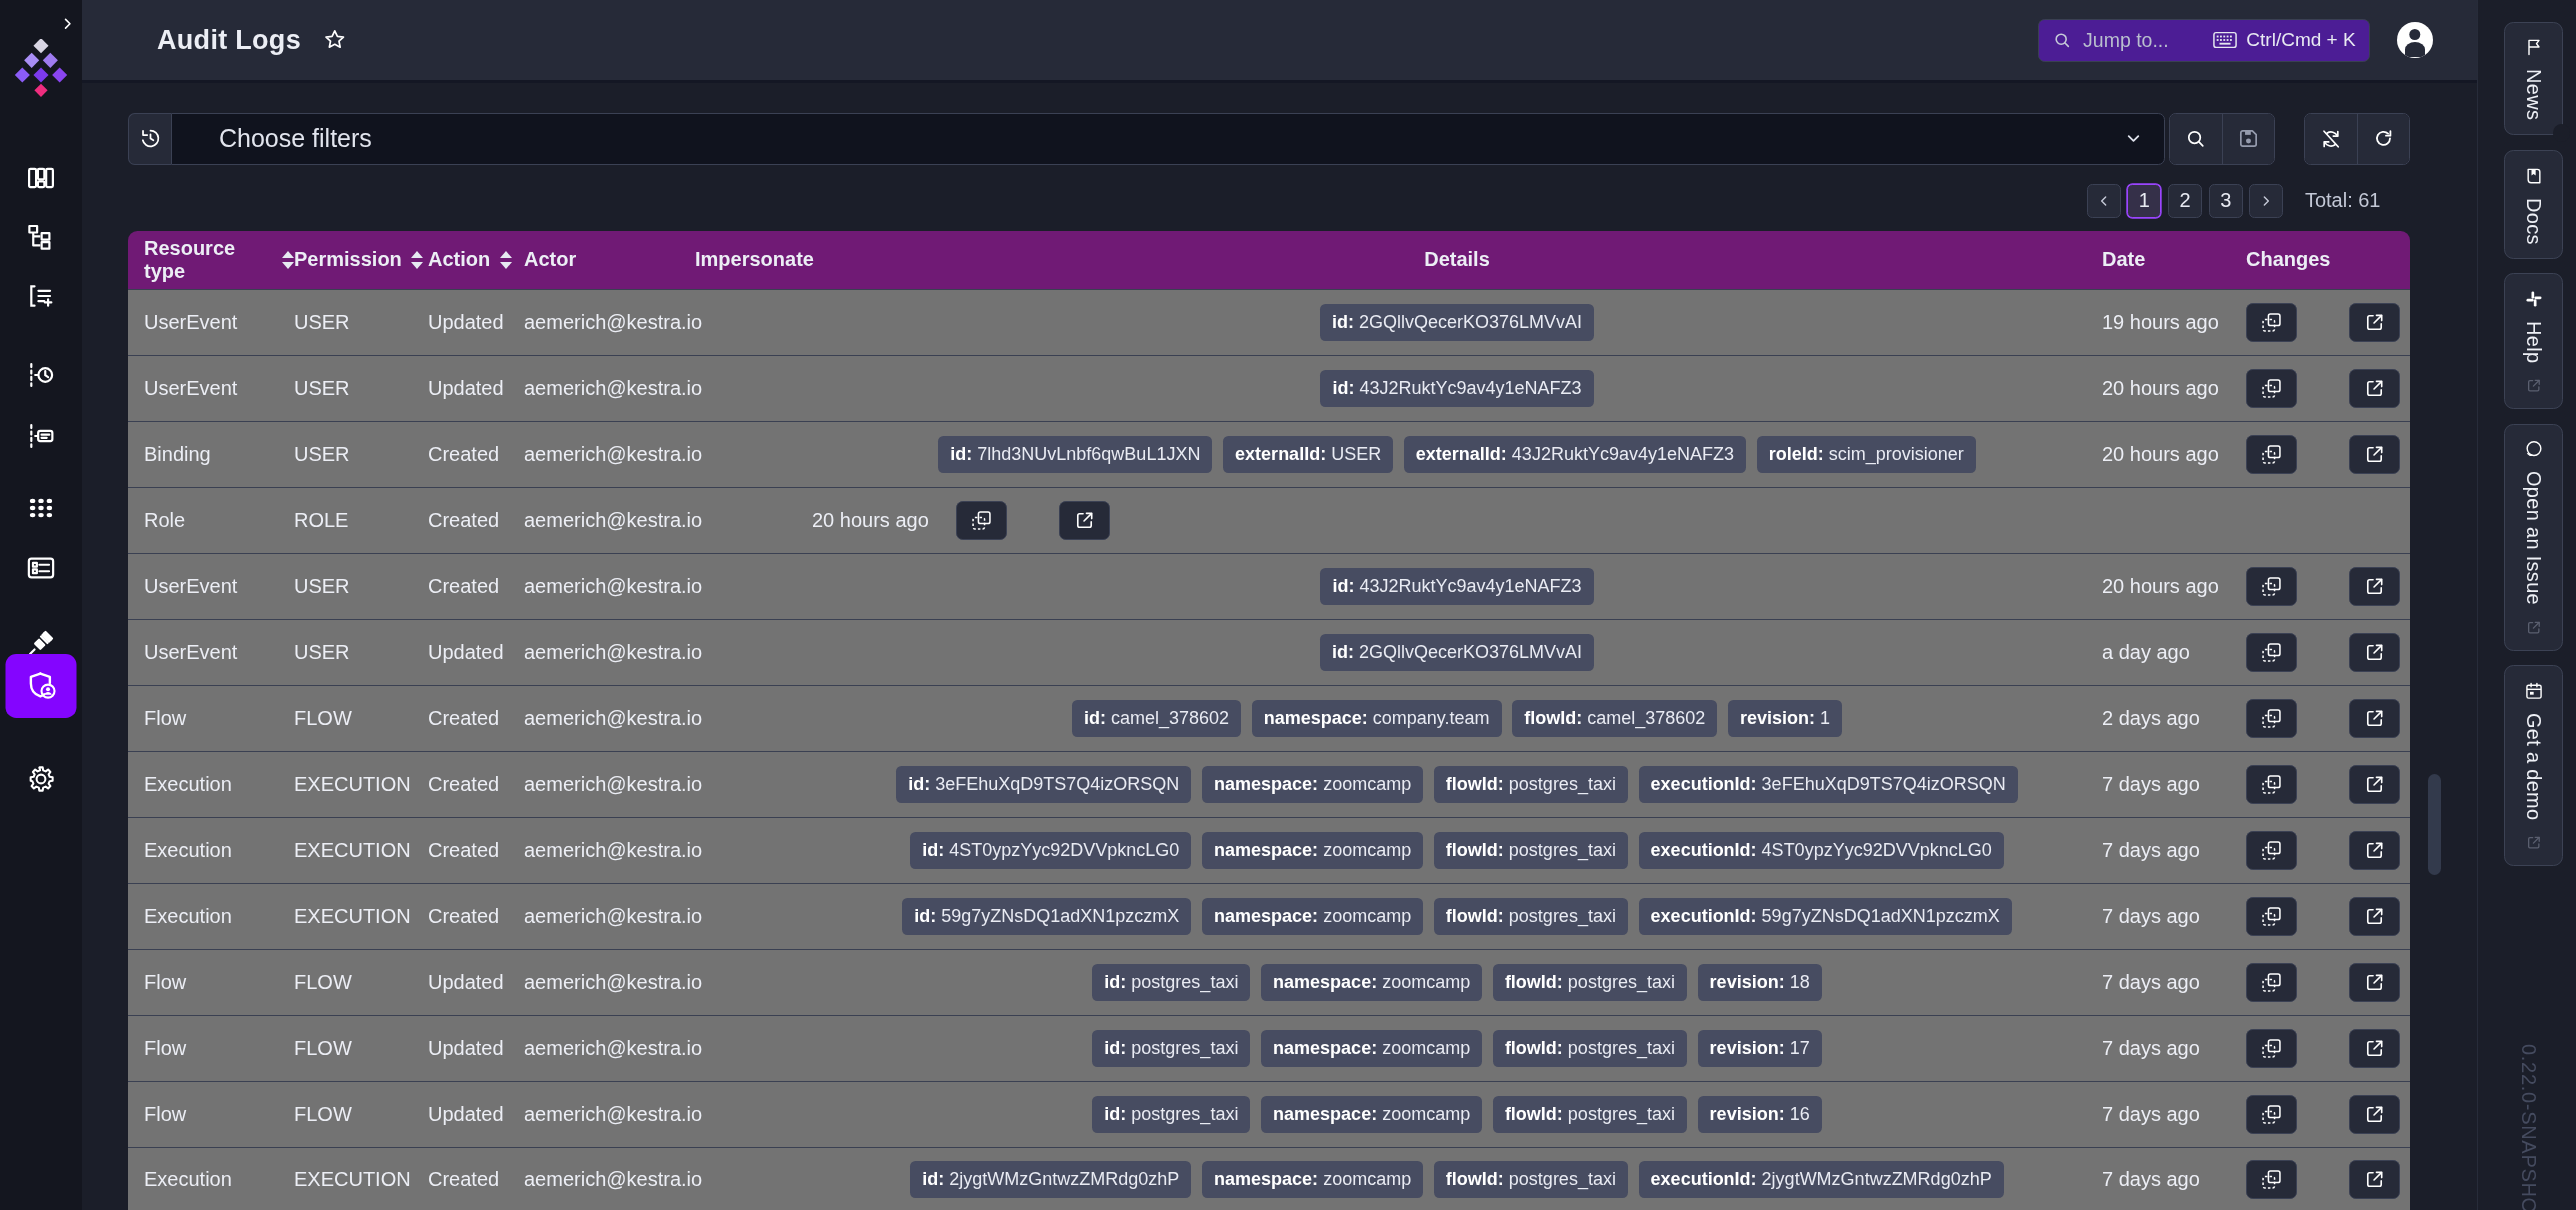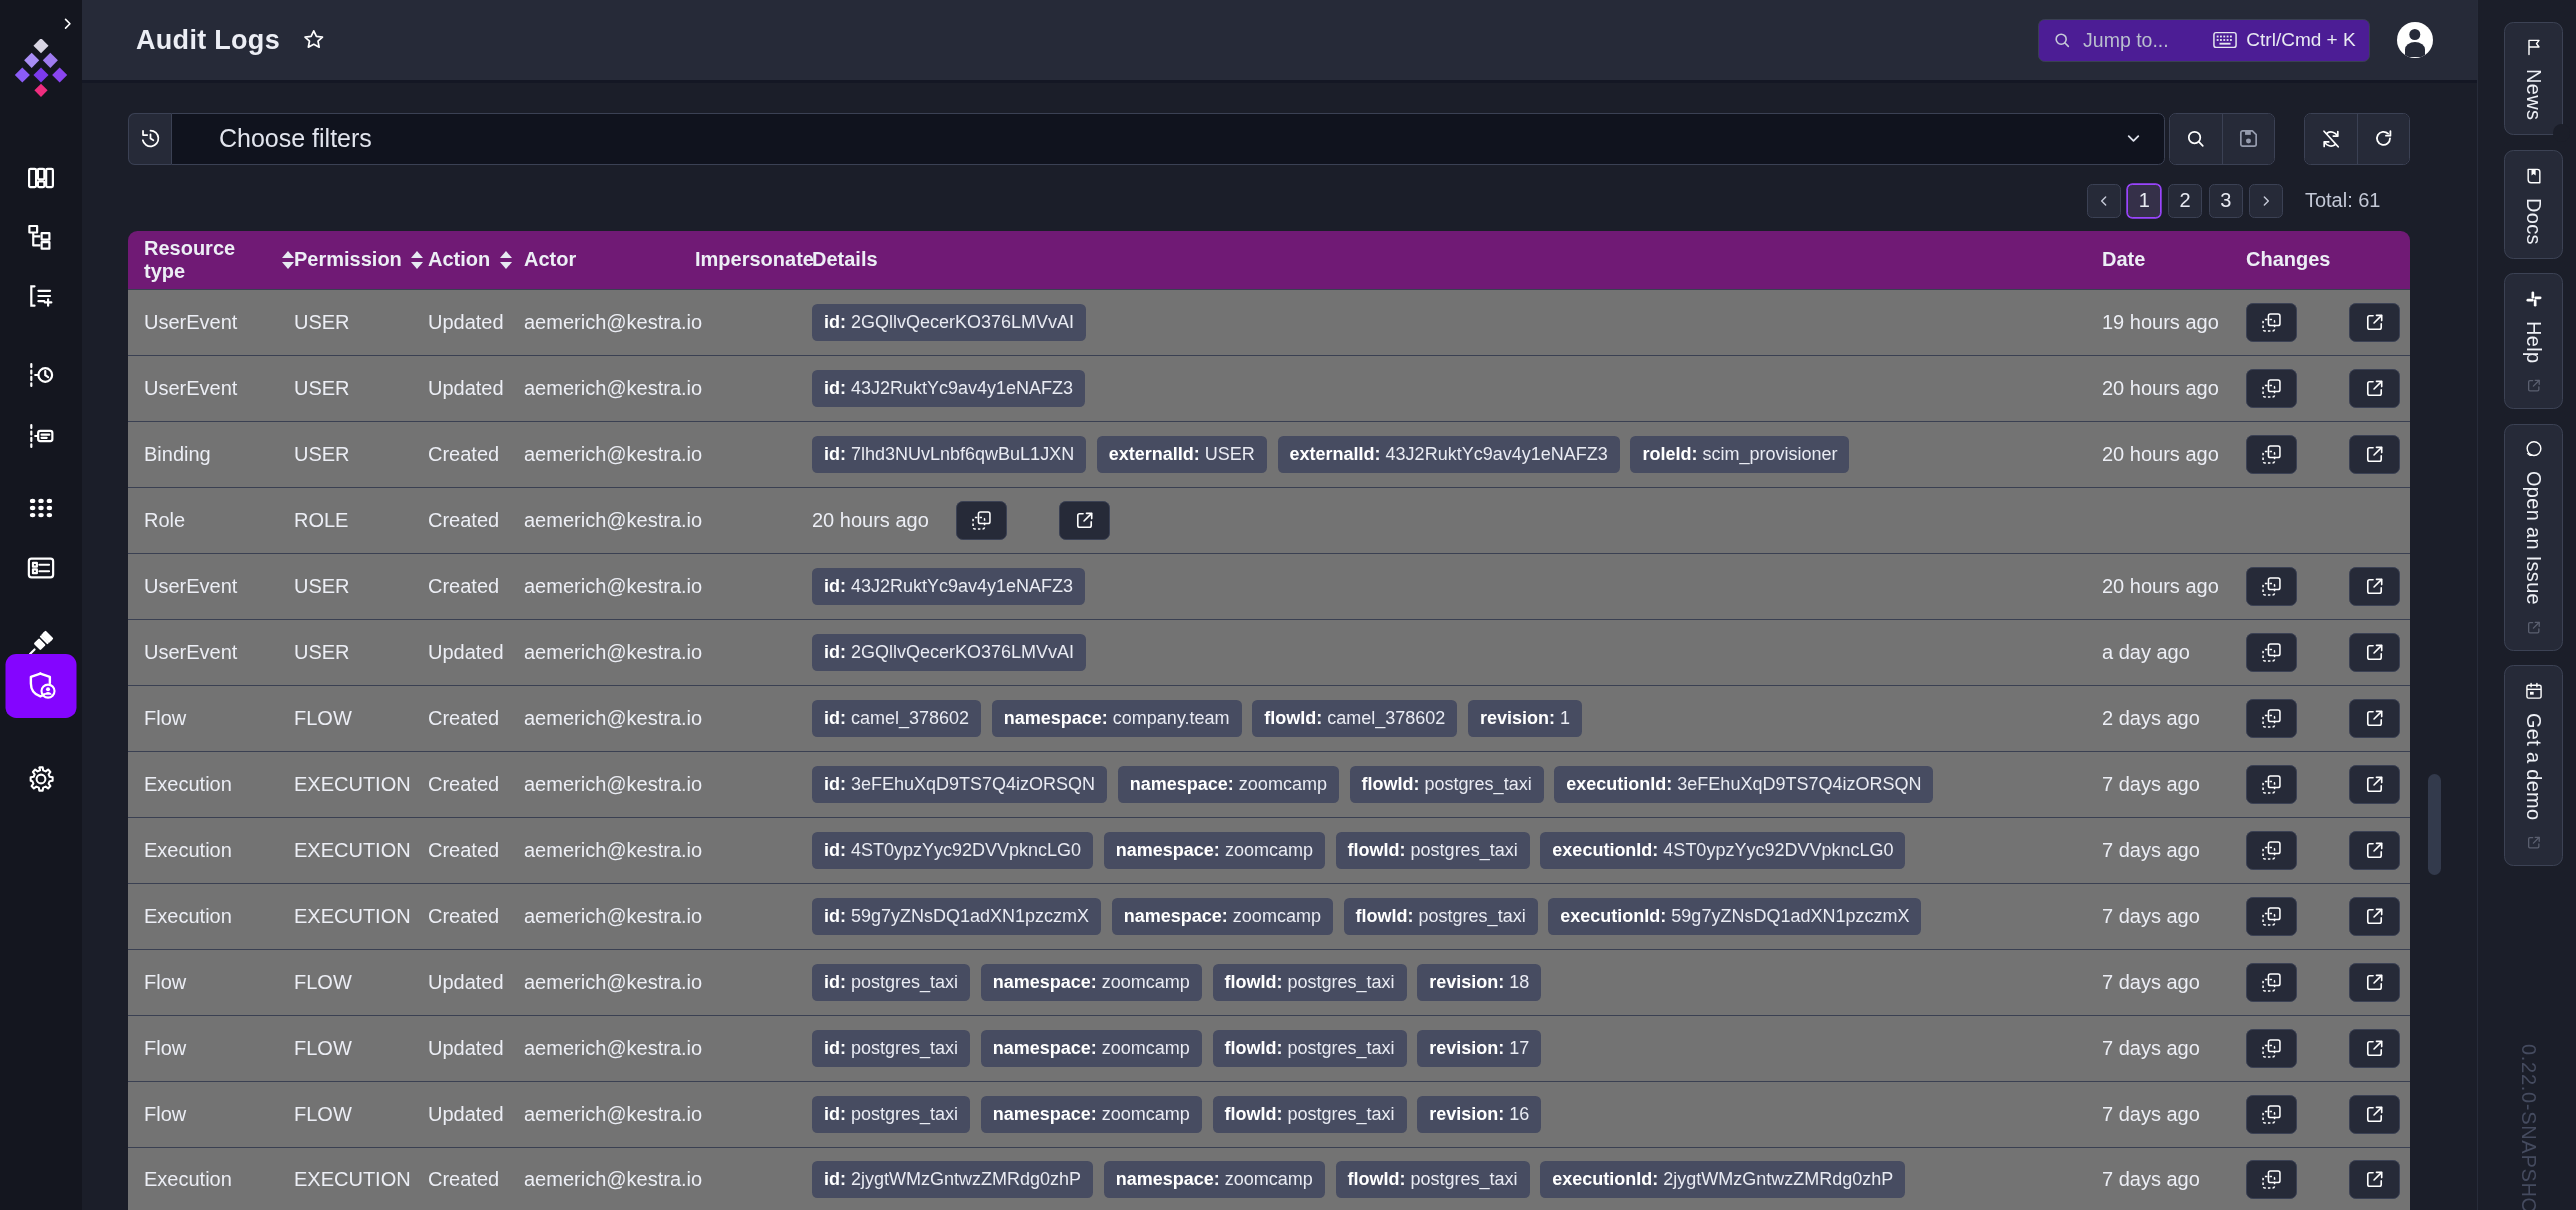--- a/index.html
+++ b/index.html
@@ -12,21 +12,21 @@
   .collapse { position:absolute; top:14.8px; right:5.4px; }
   .logo { position:absolute; top:39px; left:50%; transform:translateX(-50%); }
   .nav-item { position:absolute; left:50%; transform:translate(-50%,-50%);
               width:39px; height:39px; display:grid; place-items:center; cursor:pointer; }
   .nav-item.active { width:71px; height:64px; background:#8405ff; border-radius:10.7px; }
 
   
   .main { flex:1; min-width:0; display:flex; flex-direction:column; position:relative;
           border-right:1.3px solid #272c3a; }
   .topbar { height:83px; flex:none; background:#262a38; display:flex; align-items:center;
-            padding:0 44px 0 54px; border-bottom:3.4px solid #141724; }
+            padding:0 44px 0 75px; border-bottom:3.4px solid #141724; }
   .page-title { font-size:27px; font-weight:700; letter-spacing:0.3px; }
   .star { margin-left:21.5px; display:grid; place-items:center; cursor:pointer; }
   .tb-spacer { flex:1; }
   .jump { width:332px; height:43px; background:#4c1d95; border:1.3px solid #3a4052;
           border-radius:6.7px; display:flex; align-items:center; padding:0 13.4px; gap:10.7px; cursor:text; }
   .jump .ph { font-size:19.5px; color:#b9bfce; }
   .jump .short { margin-left:auto; display:flex; align-items:center; gap:9.4px;
                  font-size:19px; color:#e8eaf2; }
   .avatar { width:36px; height:36px; border-radius:50%; background:#ffffff; margin-left:27px;
             position:relative; overflow:hidden; cursor:pointer; }
@@ -71,21 +71,21 @@
   .sort .up { border-bottom:7.4px solid #e7e9f2; }
   .sort .dn { border-top:7.4px solid #e7e9f2; }
   .trow { display:flex; align-items:center; height:66px; background:#737373;
           border-top:1.3px solid #3a4052; padding-left:16px; font-size:20px; }
   .trow:last-child { border-bottom:1.3px solid #3a4052; }
   .c-res  { width:150px; flex:none; }
   .c-perm { width:134px; flex:none; }
   .c-act  { width:96px; flex:none; }
   .c-actor{ width:171px; flex:none; }
   .c-imp  { width:117px; flex:none; }
-  .c-det  { flex:1; min-width:0; display:flex; align-items:center; gap:10.7px; overflow:hidden; }
+  .c-det  { flex:1; min-width:0; display:flex; align-items:center; gap:10.7px; overflow:hidden;justify-content:center; }
   .c-date { width:144px; flex:none; }
   .c-chg  { width:164px; flex:none; display:flex; align-items:center; gap:52px; }
   .badge { background:#474c61; border-radius:5.4px; padding:8px 12px; font-size:18px;
            white-space:nowrap; color:#e9ebf3; flex:none; }
   .badge b { font-weight:700; color:#ffffff;margin-top:17px; }
   .chg-btn { width:51px; height:39px; background:#262a38; border:1.3px solid #3b4154;
              border-radius:6.7px; display:grid; place-items:center; cursor:pointer; }
 
   .scroll-thumb { position:absolute; right:36px; top:691px; width:13.4px; height:101px;
                   background:#333a4c; border-radius:6.7px; cursor:grab; }

